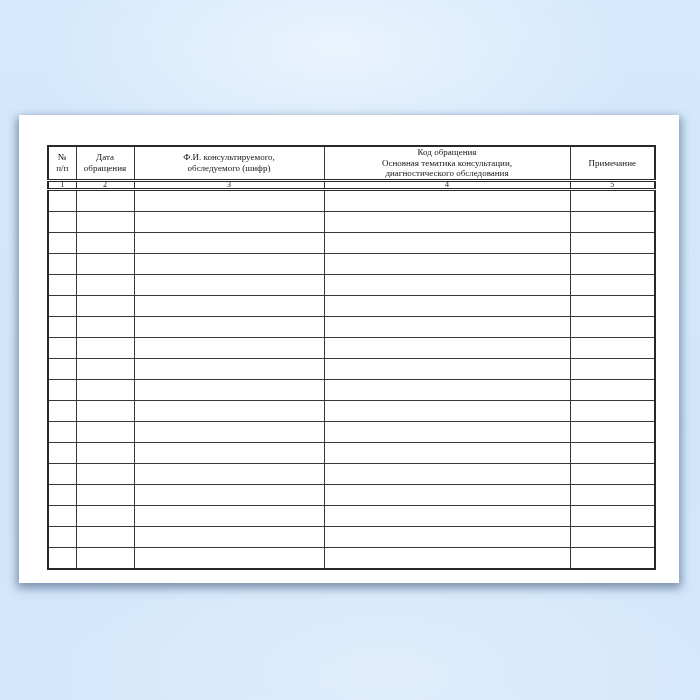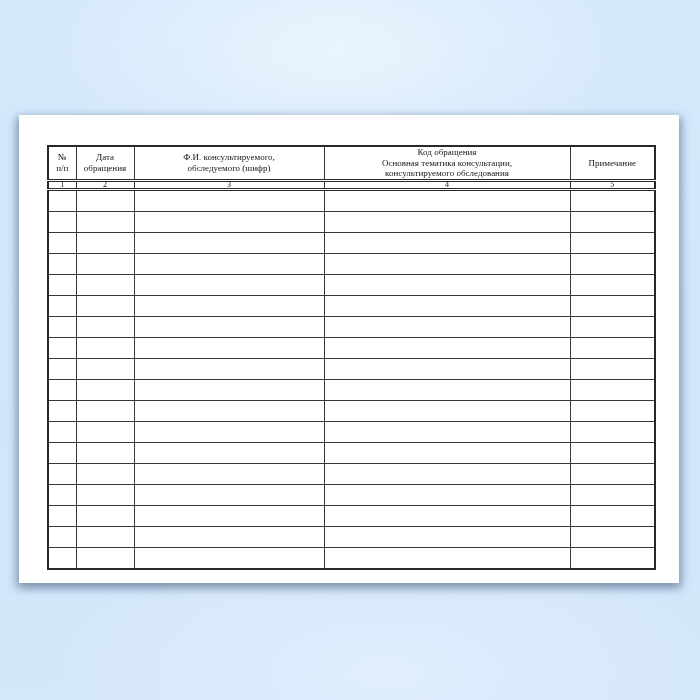--- a/index.html
+++ b/index.html
@@ -89,21 +89,21 @@
     <thead>
       <tr class="header-row">
         <th>№
 п/п</th>
         <th>Дата
 обращения</th>
         <th>Ф.И. консультируемого,
 обследуемого  (шифр)</th>
         <th>Код обращения
 Основная тематика консультации,
-консультируемого обследования</th>
+диагностического обследования</th>
         <th>Примечание</th>
       </tr>
       <tr class="number-row">
         <td>1</td>
         <td>2</td>
         <td>3</td>
         <td>4</td>
         <td>5</td>
       </tr>
     </thead>

